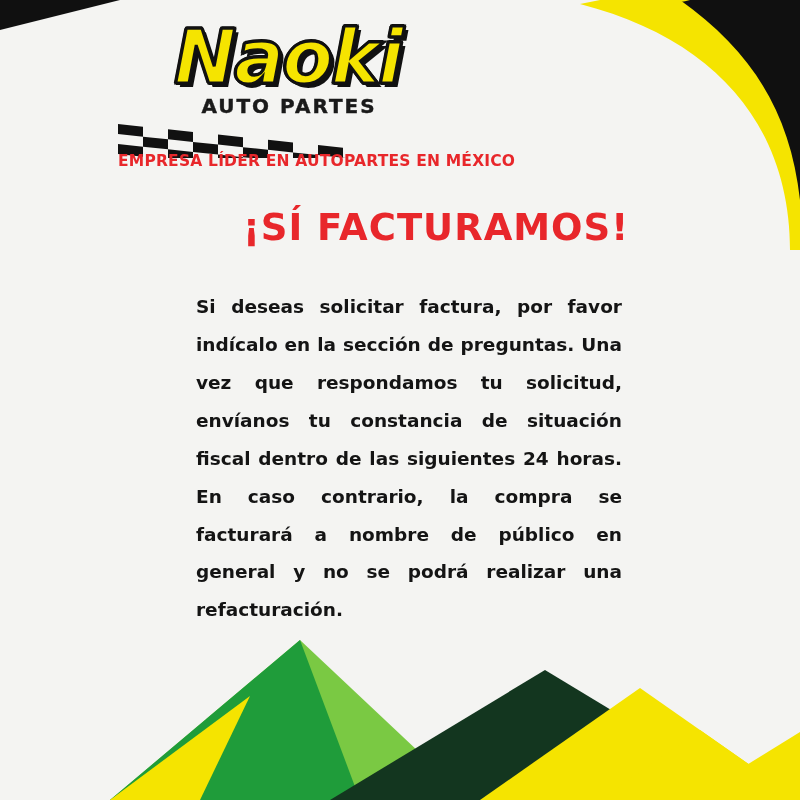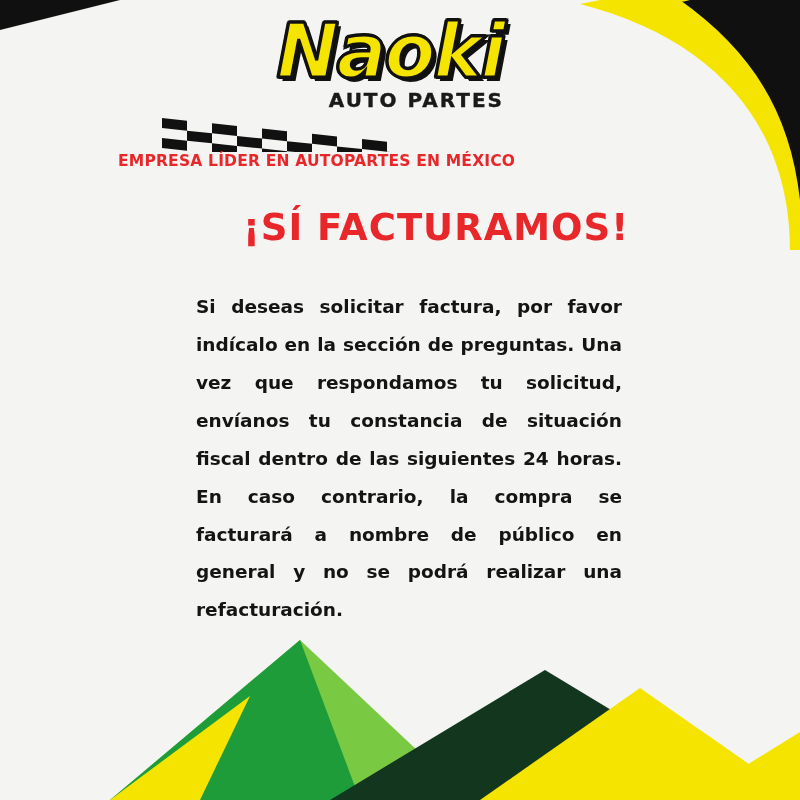--- a/index.html
+++ b/index.html
@@ -37,24 +37,23 @@
   .content {
     position: relative;
     z-index: 5;
     width: 800px;
     height: 800px;
   }
 
   .logo-block {
     position: absolute;
     left: 110px;
-    top: 10px;
+    top: 16px;
     width: 350px;
-    text-align: right;
-    margin-left: 44px;
+    text-align: center;
   }
 
   .logo-word {
     font-family: "DejaVu Sans", sans-serif;
     font-weight: bold;
     font-style: italic;
     font-size: 74px;
     line-height: 0.95;
     color: #f5e400;
     letter-spacing: -2px;

